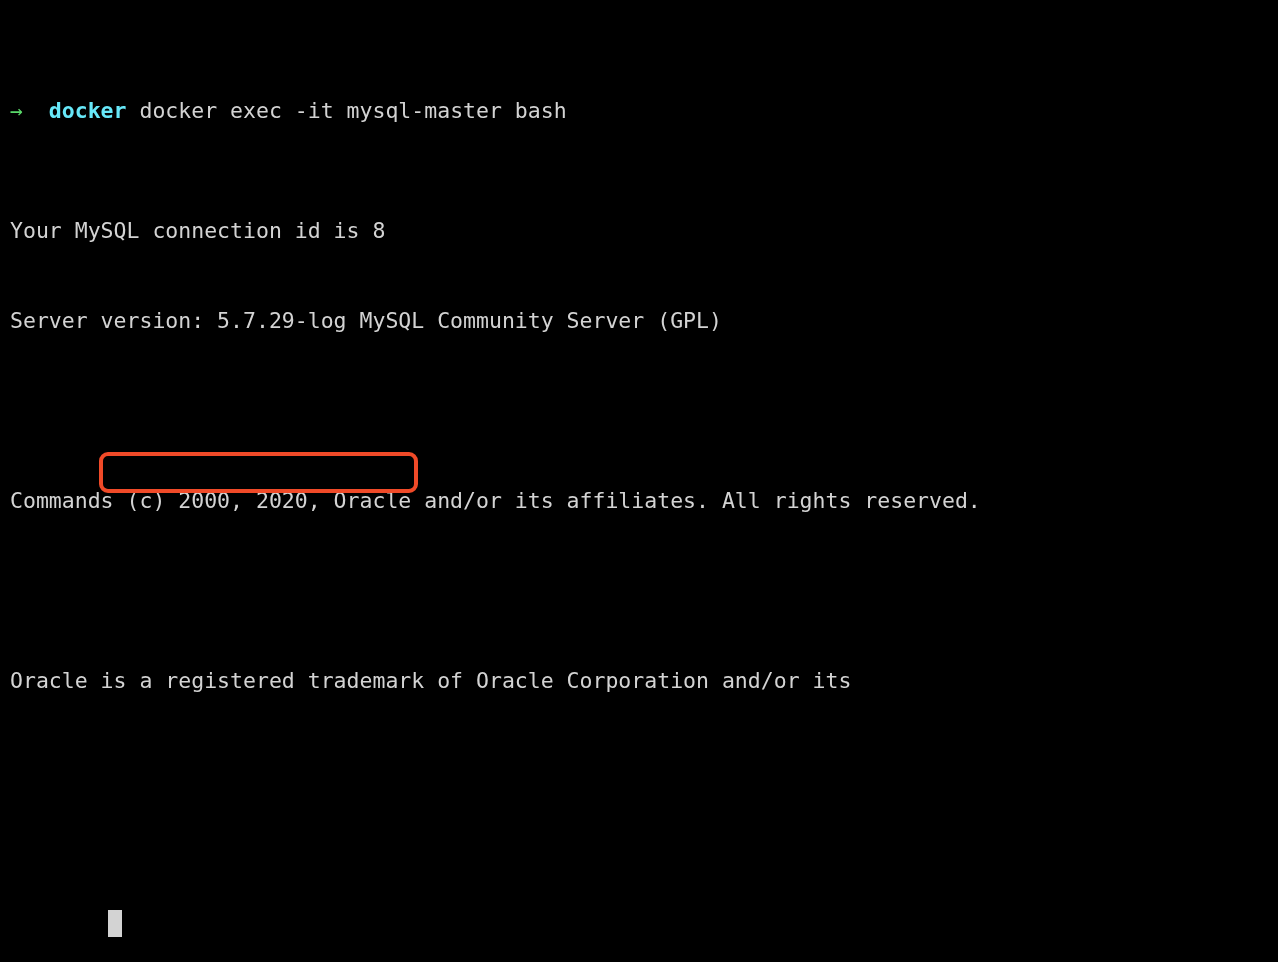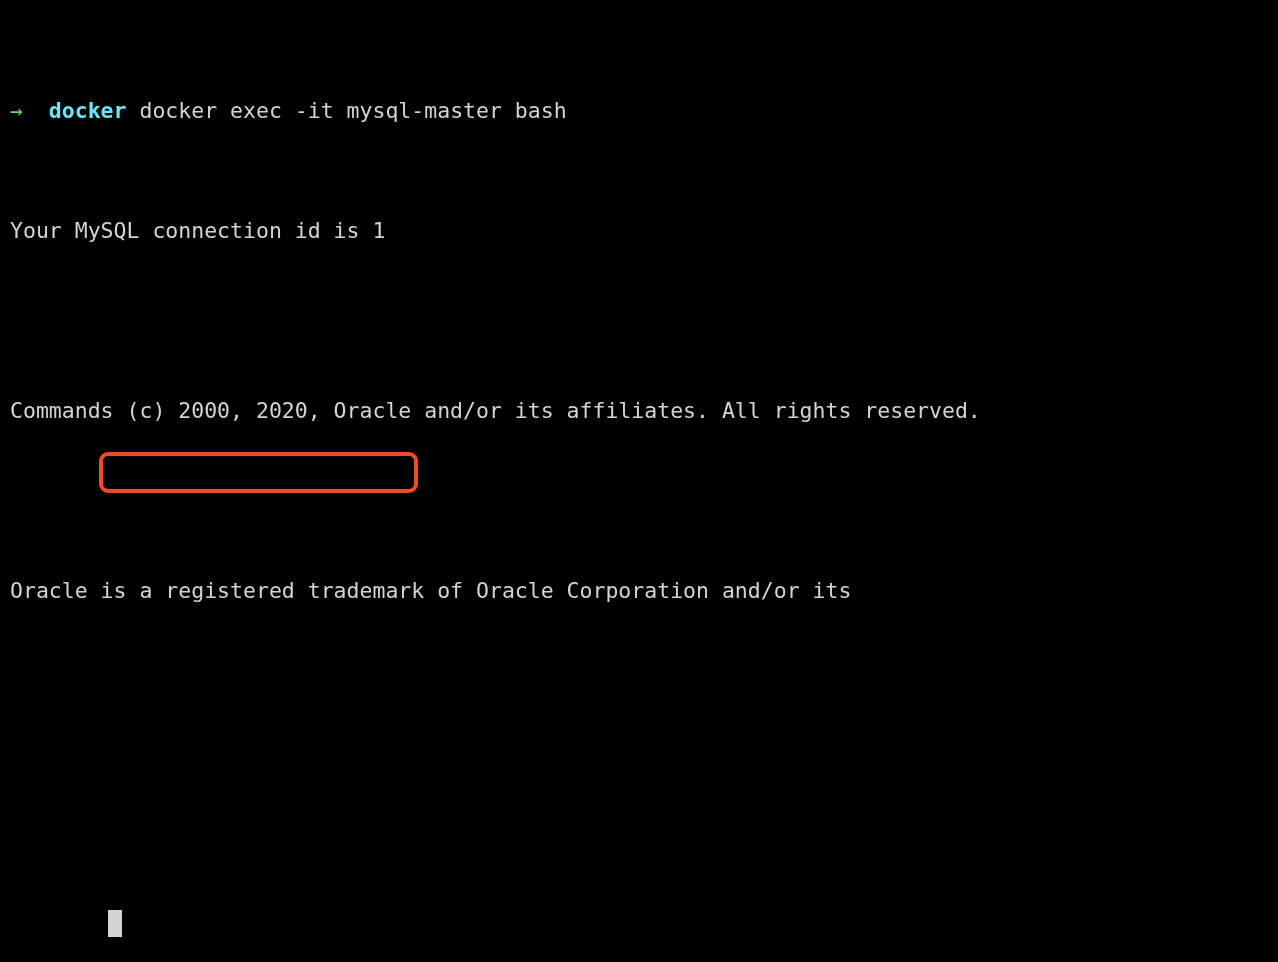--- a/index.html
+++ b/index.html
@@ -84,21 +84,22 @@
 </style>
 </head>
 <body>
 
 <div id="terminal">
 
   <div class="lines">
 
     <div class="line"><span class="seg-arrow">→</span><span class="seg-cmd">  </span><span class="seg-docker">docker</span><span class="seg-cmd"> </span><span class="seg-cmd">docker exec -it mysql-master bash</span></div>
 
-    <div class="line">Your MySQL connection id is 1</div>
+    <div class="line">Your MySQL connection id is 8</div>
+    <div class="line">Server version: 5.7.29-log MySQL Community Server (GPL)</div>
     <div class="line blank"></div>
     <div class="line">Commands (c) 2000, 2020, Oracle and/or its affiliates. All rights reserved.</div>
     <div class="line blank"></div>
     <div class="line">Oracle is a registered trademark of Oracle Corporation and/or its</div>
     
     
     
     
     
     

